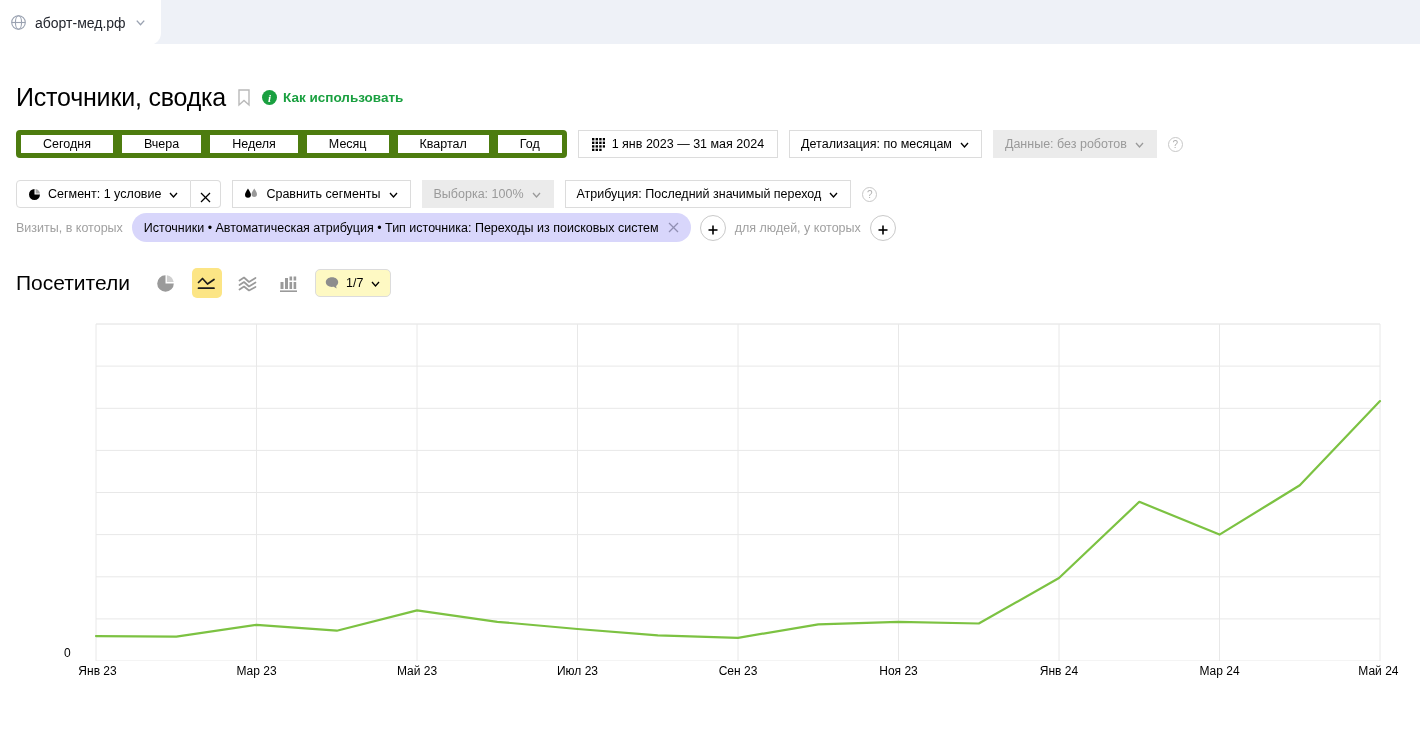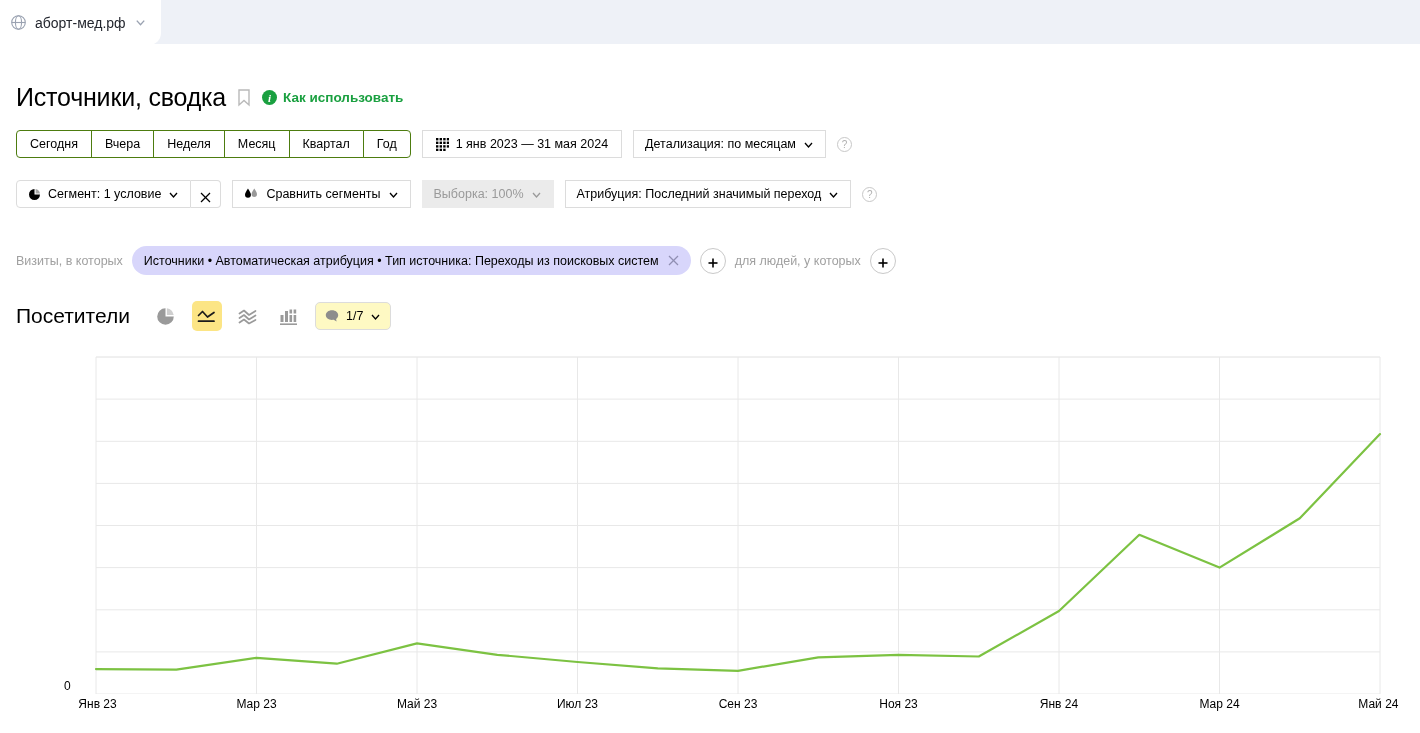--- a/index.html
+++ b/index.html
@@ -69,22 +69,22 @@
   
   .toolbar {
     display: flex;
     align-items: center;
     gap: 11px;
     margin-top: 12px;
   }
   .seg-group { display: flex; }
   .seg-btn {
     height: 28px;
-    padding: 0 13px;
-    border: 1px solid #4d7c0f;
+    padding: 0 22px;
+    border: 5px solid #4d7c0f;
     background: #fff;
     font-size: 12.5px;
     color: #000;
     display: flex; align-items: center;
     cursor: pointer;
     margin-left: -1px;
     white-space: nowrap;
   }
   .seg-btn:first-child { margin-left: 0; border-radius: 4px 0 0 4px; }
   .seg-btn:last-child { border-radius: 0 4px 4px 0; }
@@ -129,21 +129,21 @@
   .qmark {
     width: 15px; height: 15px; border-radius: 50%;
     border: 1px solid #c8c8c8; color: #b0b0b0;
     font-size: 10px; display:flex; align-items:center; justify-content:center;
     cursor: pointer; flex: 0 0 auto;
   }
 
   
   .filter-row {
     display: flex; align-items: center; gap: 9px;
-    margin-top: 38px;
+    margin-top: 5px;
   }
   .filter-label { font-size: 12.5px; color: #a0a0a0; white-space: nowrap; }
   .filter-chip {
     display: flex; align-items: center; gap: 9px;
     height: 29px;
     padding: 0 12px;
     border-radius: 15px;
     background: #d8d6fb;
     font-size: 12.5px;
     color: #000000;
@@ -284,20 +284,28 @@
 
     <div class="pill">
       <span>Детализация: по месяцам</span>
       <span class="chev-sm">
         <svg viewBox="0 0 11 11" width="11" height="11" fill="none" stroke="#000" stroke-width="1.3">
             <polyline points="2,4 5.5,8 9,4"></polyline>
           </svg>
       </span>
     </div>
 
+    <div class="pill disabled">
+      <span>Данные: без роботов</span>
+      <span class="chev-sm">
+        <svg viewBox="0 0 11 11" width="11" height="11" fill="none" stroke="#9a9a9a" stroke-width="1.3">
+            <polyline points="2,4 5.5,8 9,4"></polyline>
+          </svg>
+      </span>
+    </div>
 
     <div class="qmark">?</div>
   </div>
 
   <div class="toolbar" style="margin-top:22px;">
     <div class="split-pill">
       <div class="pill">
         <span class="pie-icon-sm">
           <svg viewBox="0 0 13 13" width="13" height="13">
             <path d="M6.5 1 A5.5 5.5 0 1 0 12 6.5 L6.5 6.5 Z" fill="#000"></path>

